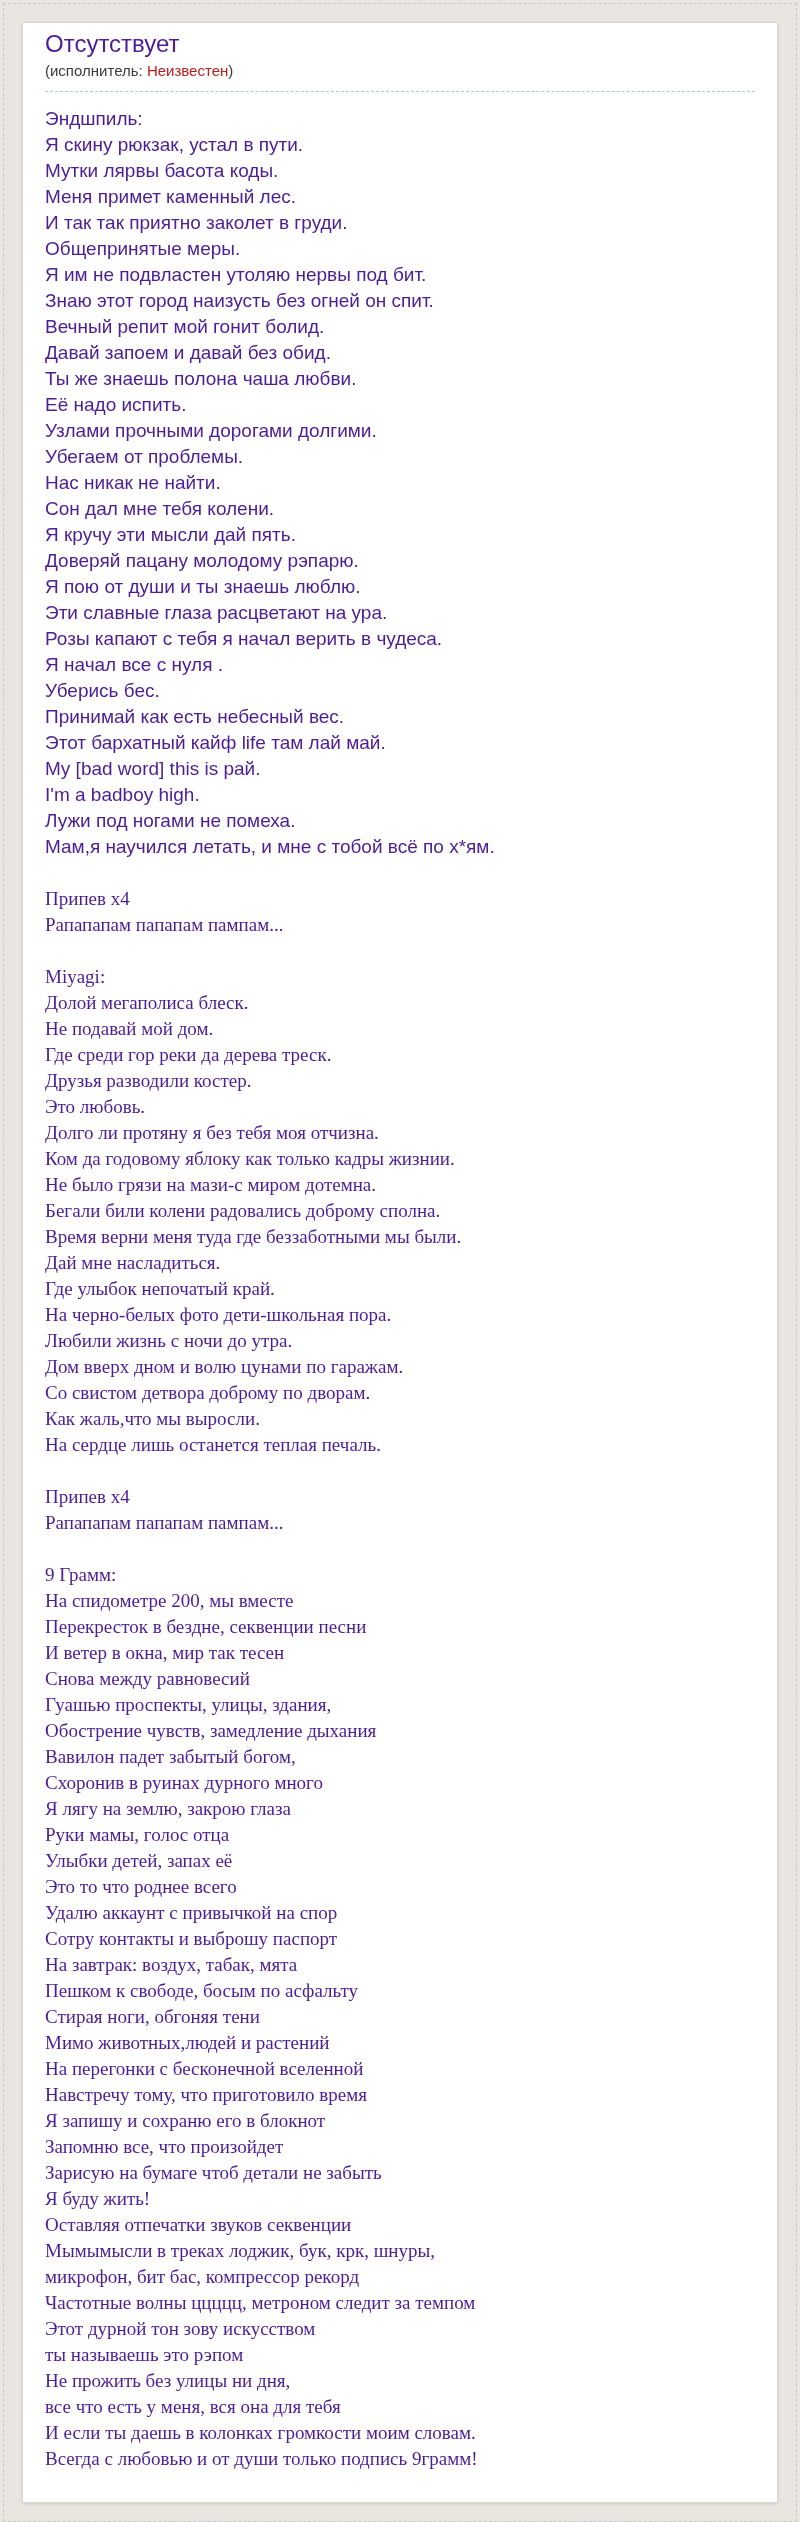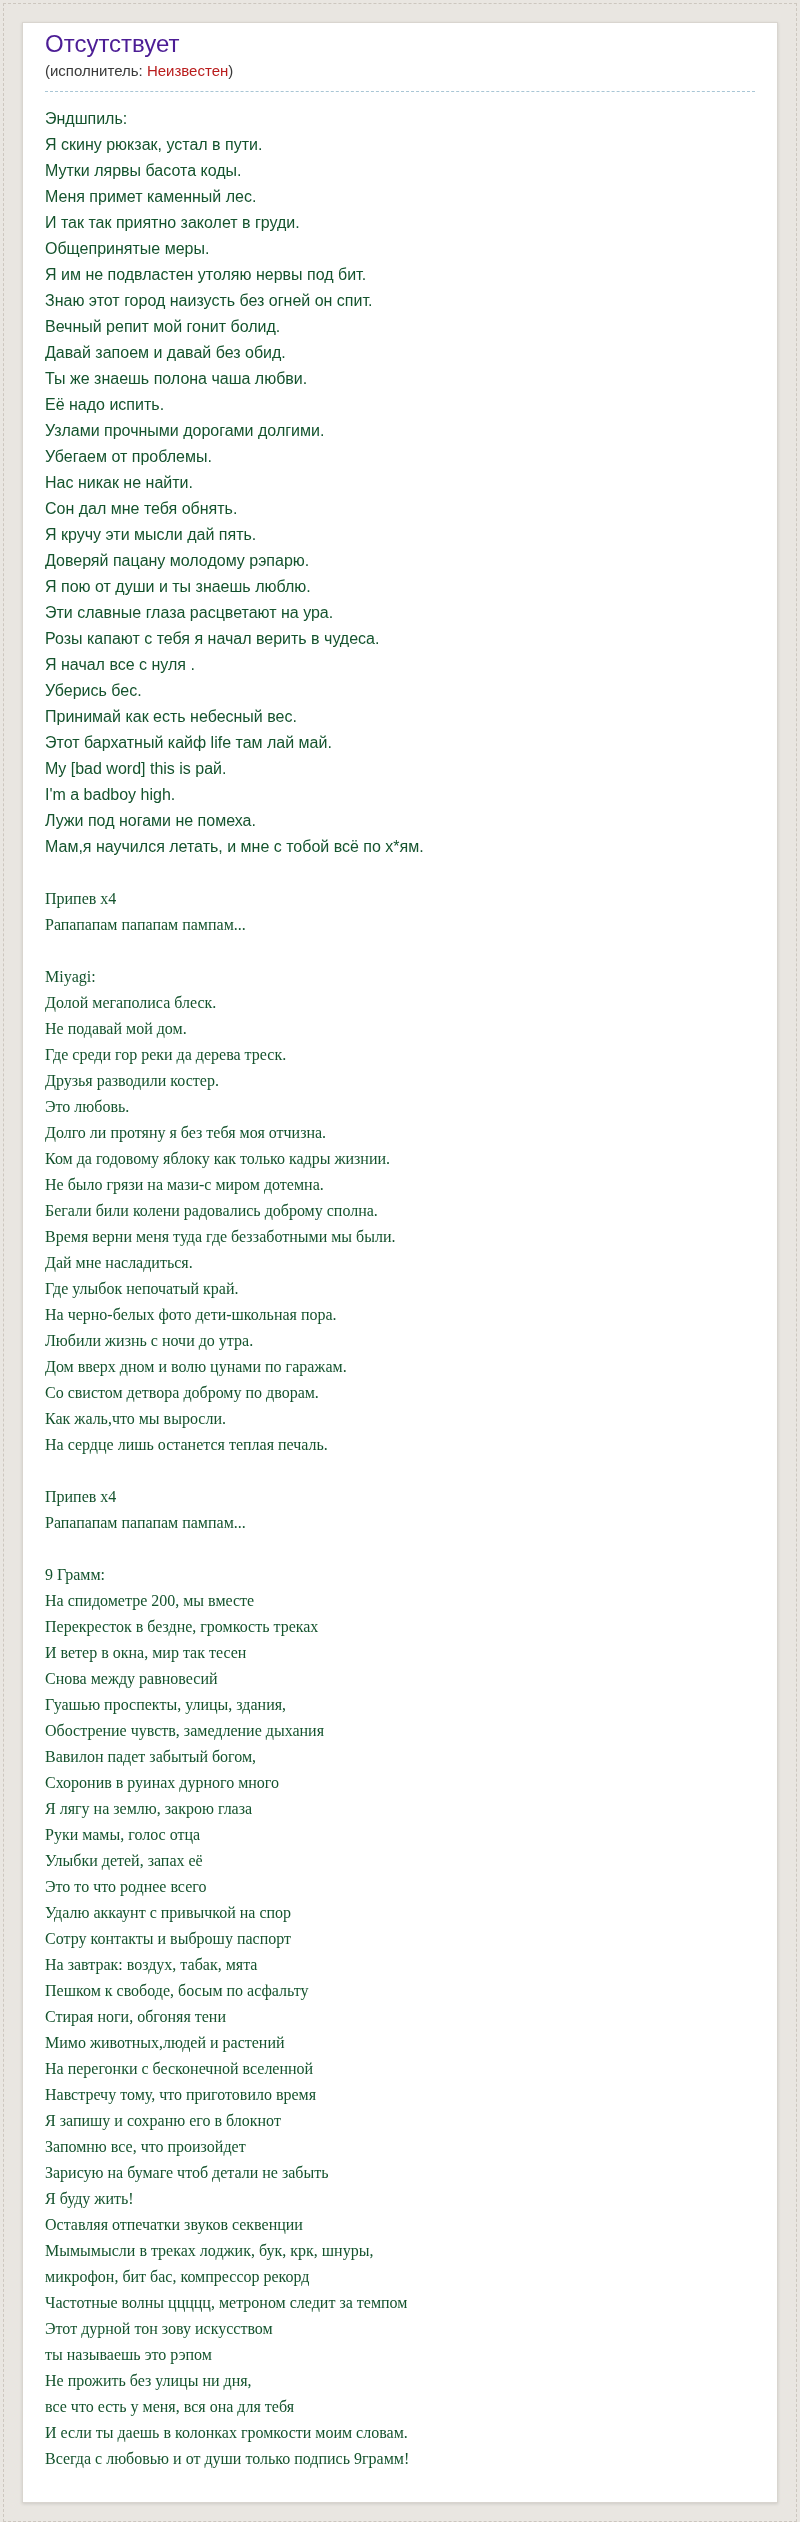--- a/index.html
+++ b/index.html
@@ -49,23 +49,23 @@
     color: #3a3a3a;
     margin-top: 2px;
   }
   .artist-link {
     color: #5fb3bf;
     text-decoration: none;
     cursor: pointer;
   }
   .lyrics {
     margin-top: 14px;
-    font-size: 16px;
+    font-size: 19px;
     line-height: 26px;
-    color: #14532d;
+    color: #4c1d95;
   }
   .block + .block {
     margin-top: 26px;
     font-family: Liberation Serif, serif;
   }
   .line {
     white-space: pre-wrap;
   }
 </style>
 </head>
@@ -91,21 +91,21 @@
         <div class="line">Общепринятые меры.</div>
         <div class="line">Я им не подвластен утоляю нервы под бит.</div>
         <div class="line">Знаю этот город наизусть без огней он спит.</div>
         <div class="line">Вечный репит мой гонит болид.</div>
         <div class="line">Давай запоем и давай без обид.</div>
         <div class="line">Ты же знаешь полона чаша любви.</div>
         <div class="line">Её надо испить.</div>
         <div class="line">Узлами прочными дорогами долгими.</div>
         <div class="line">Убегаем от проблемы.</div>
         <div class="line">Нас никак не найти.</div>
-        <div class="line">Сон дал мне тебя обнять.</div>
+        <div class="line">Сон дал мне тебя колени.</div>
         <div class="line">Я кручу эти мысли дай пять.</div>
         <div class="line">Доверяй пацану молодому рэпарю.</div>
         <div class="line">Я пою от души и ты знаешь люблю.</div>
         <div class="line">Эти славные глаза расцветают на ура.</div>
         <div class="line">Розы капают с тебя я начал верить в чудеса.</div>
         <div class="line">Я начал все с нуля .</div>
         <div class="line">Уберись бес.</div>
         <div class="line">Принимай как есть небесный вес.</div>
         <div class="line">Этот бархатный кайф life там лай май.</div>
         <div class="line">My [bad word] this is рай.</div>
@@ -138,21 +138,21 @@
         <div class="line">Как жаль,что мы выросли.</div>
         <div class="line">На сердце лишь останется теплая печаль.</div>
       </div>
       <div class="block">
         <div class="line">Припев x4</div>
         <div class="line">Рапапапам папапам пампам...</div>
       </div>
       <div class="block">
         <div class="line">9 Грамм:</div>
         <div class="line">На спидометре 200, мы вместе</div>
-        <div class="line">Перекресток в бездне, громкость треках</div>
+        <div class="line">Перекресток в бездне, секвенции песни</div>
         <div class="line">И ветер в окна, мир так тесен</div>
         <div class="line">Снова между равновесий</div>
         <div class="line">Гуашью проспекты, улицы, здания,</div>
         <div class="line">Обострение чувств, замедление дыхания</div>
         <div class="line">Вавилон падет забытый богом,</div>
         <div class="line">Схоронив в руинах дурного много</div>
         <div class="line">Я лягу на землю, закрою глаза</div>
         <div class="line">Руки мамы, голос отца</div>
         <div class="line">Улыбки детей, запах её</div>
         <div class="line">Это то что роднее всего</div>

